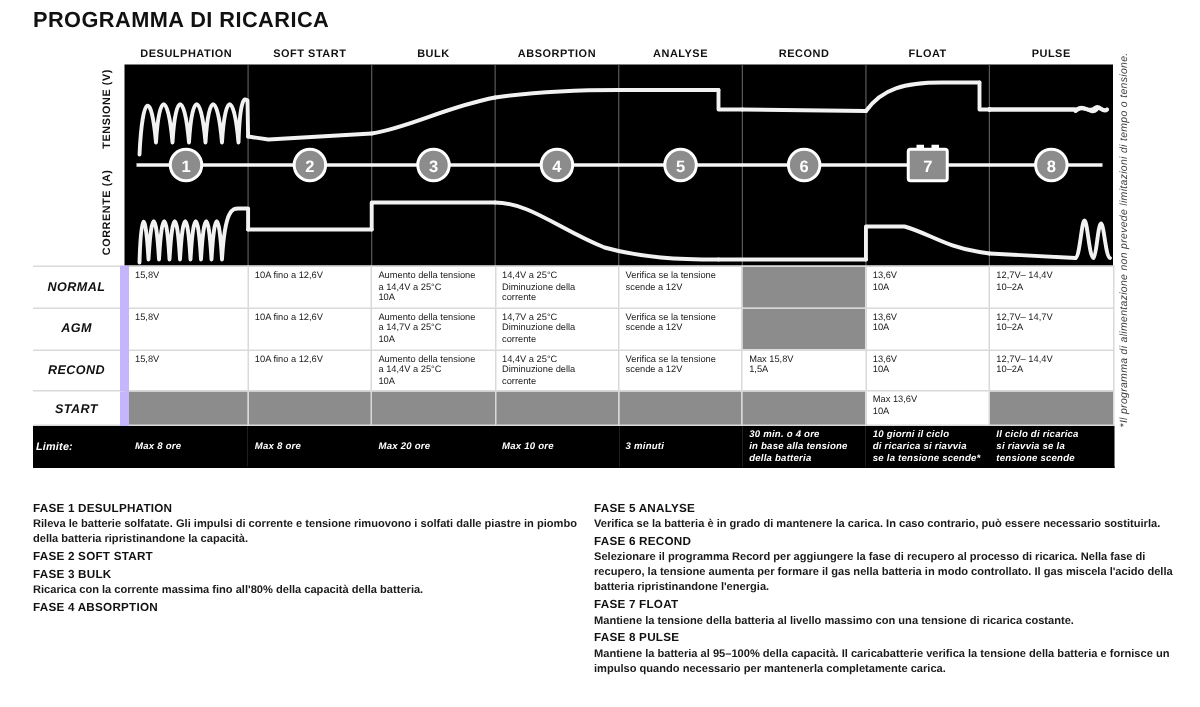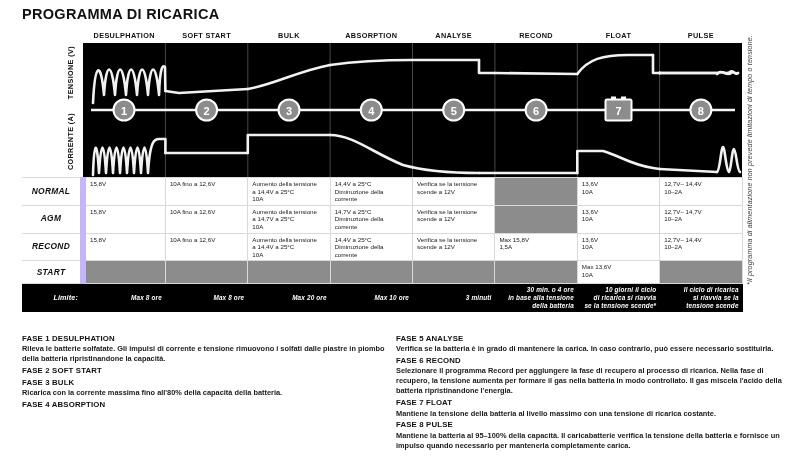--- a/index.html
+++ b/index.html
@@ -87,21 +87,21 @@
     font-weight: bold; font-style: italic;
     font-size: 8.4px; letter-spacing: .3px;
     text-align: center; vertical-align: middle;
     color: #111; background: #fff;
     padding: 0 2px;
   }
   .table td.gray { background: #8c8c8c; }
   .table tr.limite td {
     background: #000; color: #fff;
     font-weight: bold; font-style: italic;
-    text-align: right; vertical-align: middle;
+    text-align: left; vertical-align: middle;
     font-size: 6.4px; line-height: 7.6px;
     letter-spacing: .15px;
     border-color: #000;
     height: 26px;
   }
   .table tr.limite td.rowhead {
     font-size: 7.2px; font-style: italic; color: #fff;
     background: #000; border-color: #000;
   }
   .cellline { display: block; }

